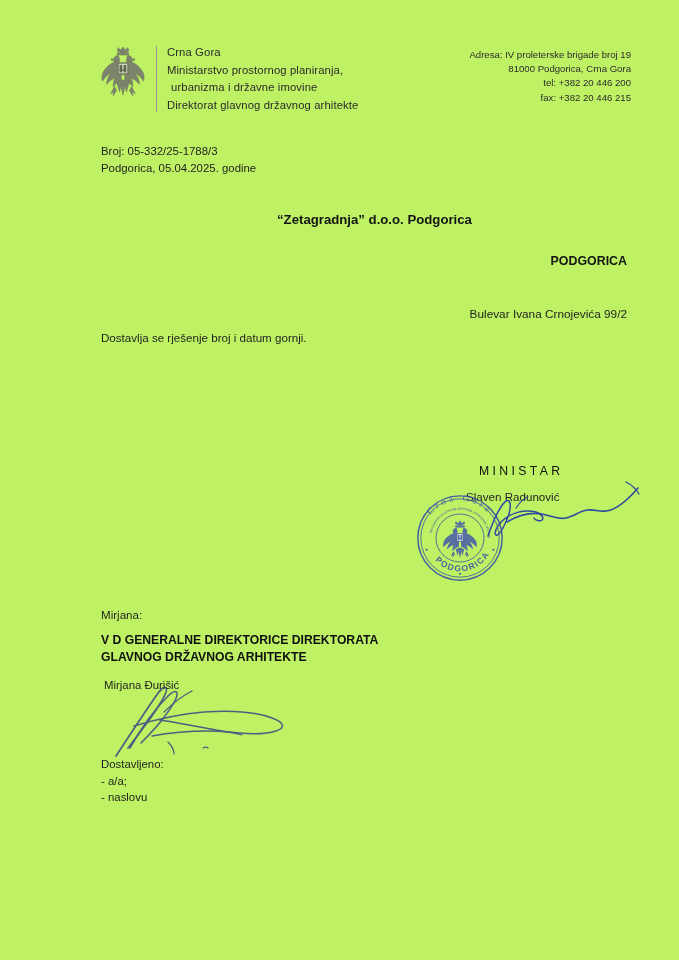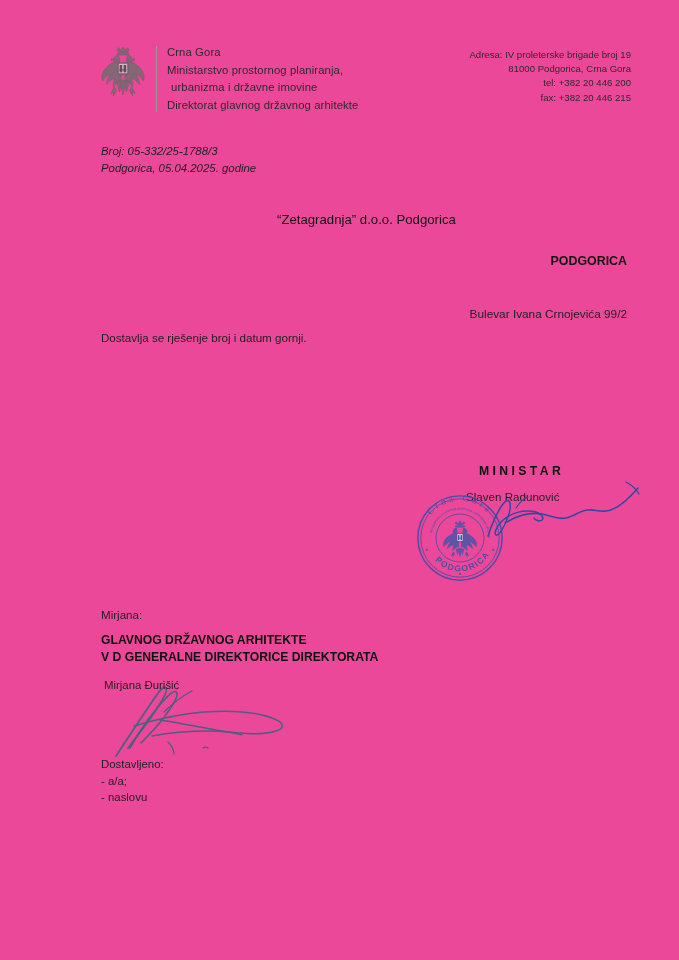--- a/index.html
+++ b/index.html
@@ -8,21 +8,21 @@
     background: #ffffff;
   }
   body {
     font-family: "Liberation Sans", sans-serif;
     color: #1a1a1a;
   }
   .page {
     position: relative;
     width: 679px;
     height: 960px;
-    background: #ec4899;
+    background: #bef264;
     overflow: hidden;
   }
 
   
   .letterhead {
     position: absolute;
     left: 100px;
     top: 44px;
     display: flex;
     align-items: flex-start;
@@ -63,30 +63,29 @@
 
   
   .refblock {
     position: absolute;
     left: 101px;
     top: 143px;
     font-size: 11.4px;
     line-height: 16.5px;
     color: #1f1f1f;
     white-space: nowrap;
-    font-style: italic;
   }
 
   
   .recipient-name {
     position: absolute;
     left: 277px;
     top: 212px;
     font-size: 13.2px;
-    font-weight: normal;
+    font-weight: bold;
     color: #141414;
     white-space: nowrap;
   }
   .recipient-city {
     position: absolute;
     right: 52px;
     top: 254px;
     text-align: right;
     font-size: 12.4px;
     font-weight: bold;
@@ -113,21 +112,21 @@
     color: #1f1f1f;
     white-space: nowrap;
   }
 
   
   .minister-title {
     position: absolute;
     left: 479px;
     top: 464px;
     font-size: 12.2px;
-    font-weight: bold;
+    font-weight: normal;
     letter-spacing: 3.4px;
     color: #101010;
     white-space: nowrap;
   }
   .minister-name {
     position: absolute;
     left: 466px;
     top: 490px;
     font-size: 11.6px;
     color: #1f1f1f;
@@ -347,22 +346,22 @@
         <path d="M44 54 C60 51 80 49 100 49 C116 49 128 51 134 53" stroke-width="1.3"></path>
         <path d="M56 30 C64 22 74 14 84 9" stroke-width="1.3"></path>
         <path d="M60 60 C64 64 66 68 66 72" stroke-width="1.2"></path>
         <path d="M95 66 C97 65 99 65 100 66" stroke-width="1.2"></path>
       </g>
     </svg>
   </div>
 
   <div class="approval-label">Mirjana:</div>
   <div class="approval-role">
+    <div>V D GENERALNE DIREKTORICE DIREKTORATA</div>
     <div>GLAVNOG DRŽAVNOG ARHITEKTE</div>
-    <div>V D GENERALNE DIREKTORICE DIREKTORATA</div>
   </div>
   <div class="approval-name">Mirjana Đurišić</div>
 
   <div class="delivery">
     <div>Dostavljeno:</div>
     <div>- a/a;</div>
     <div>- naslovu</div>
   </div>
 
 </div>

